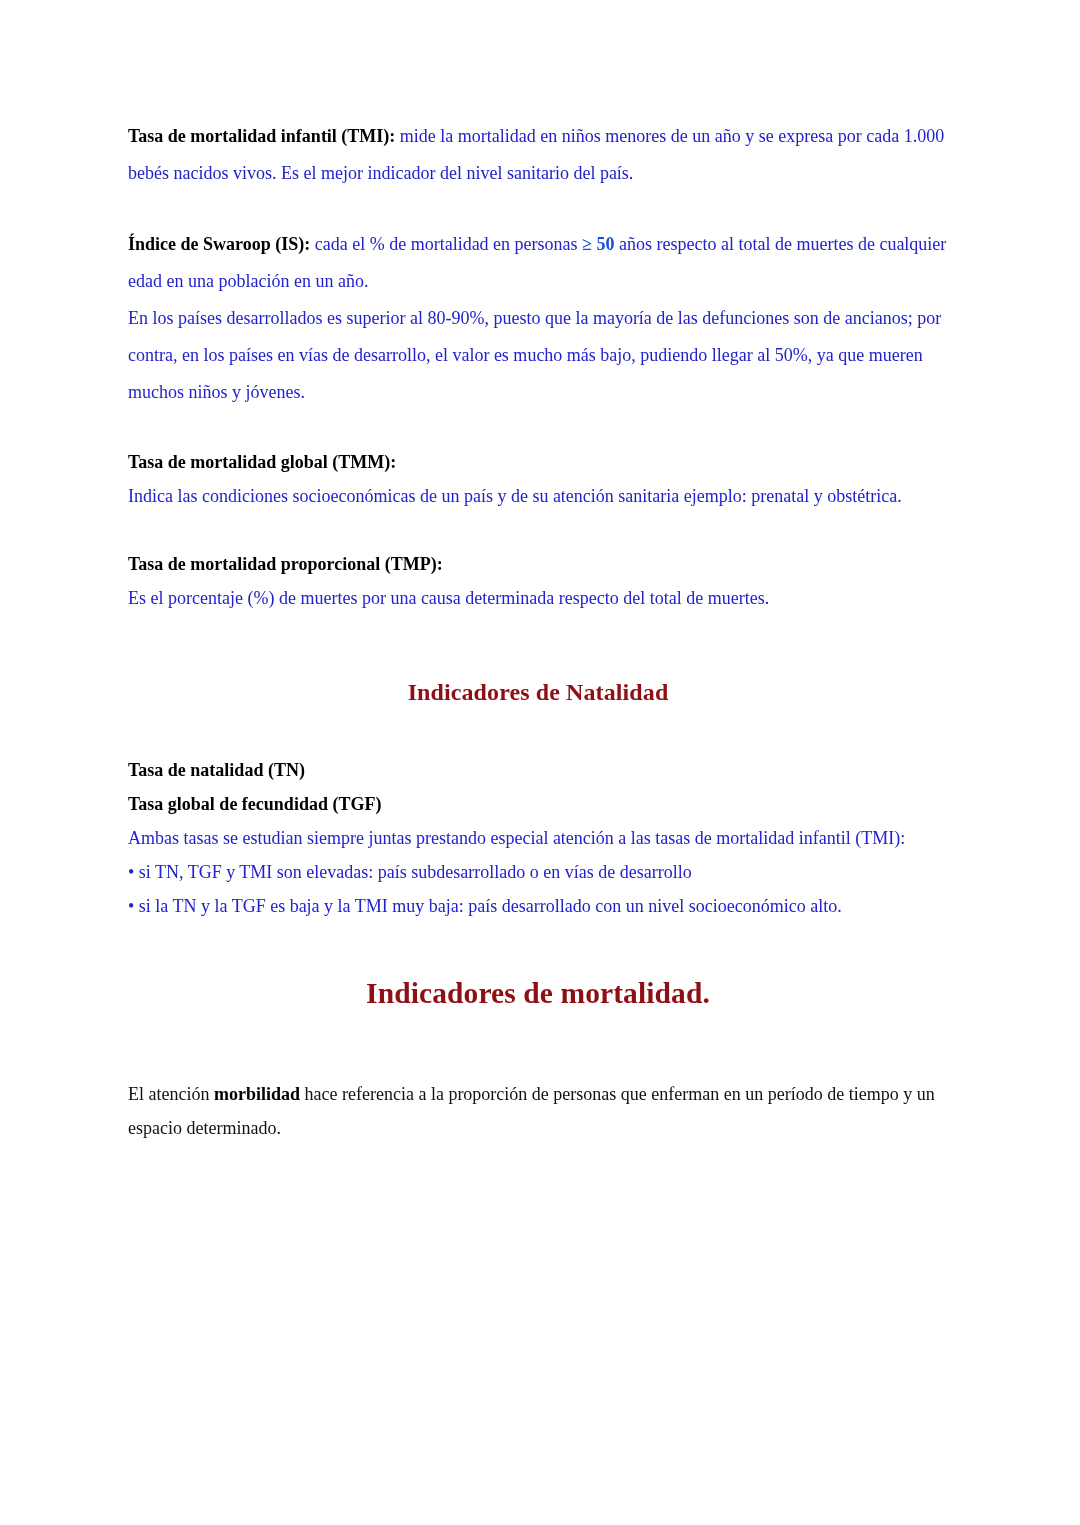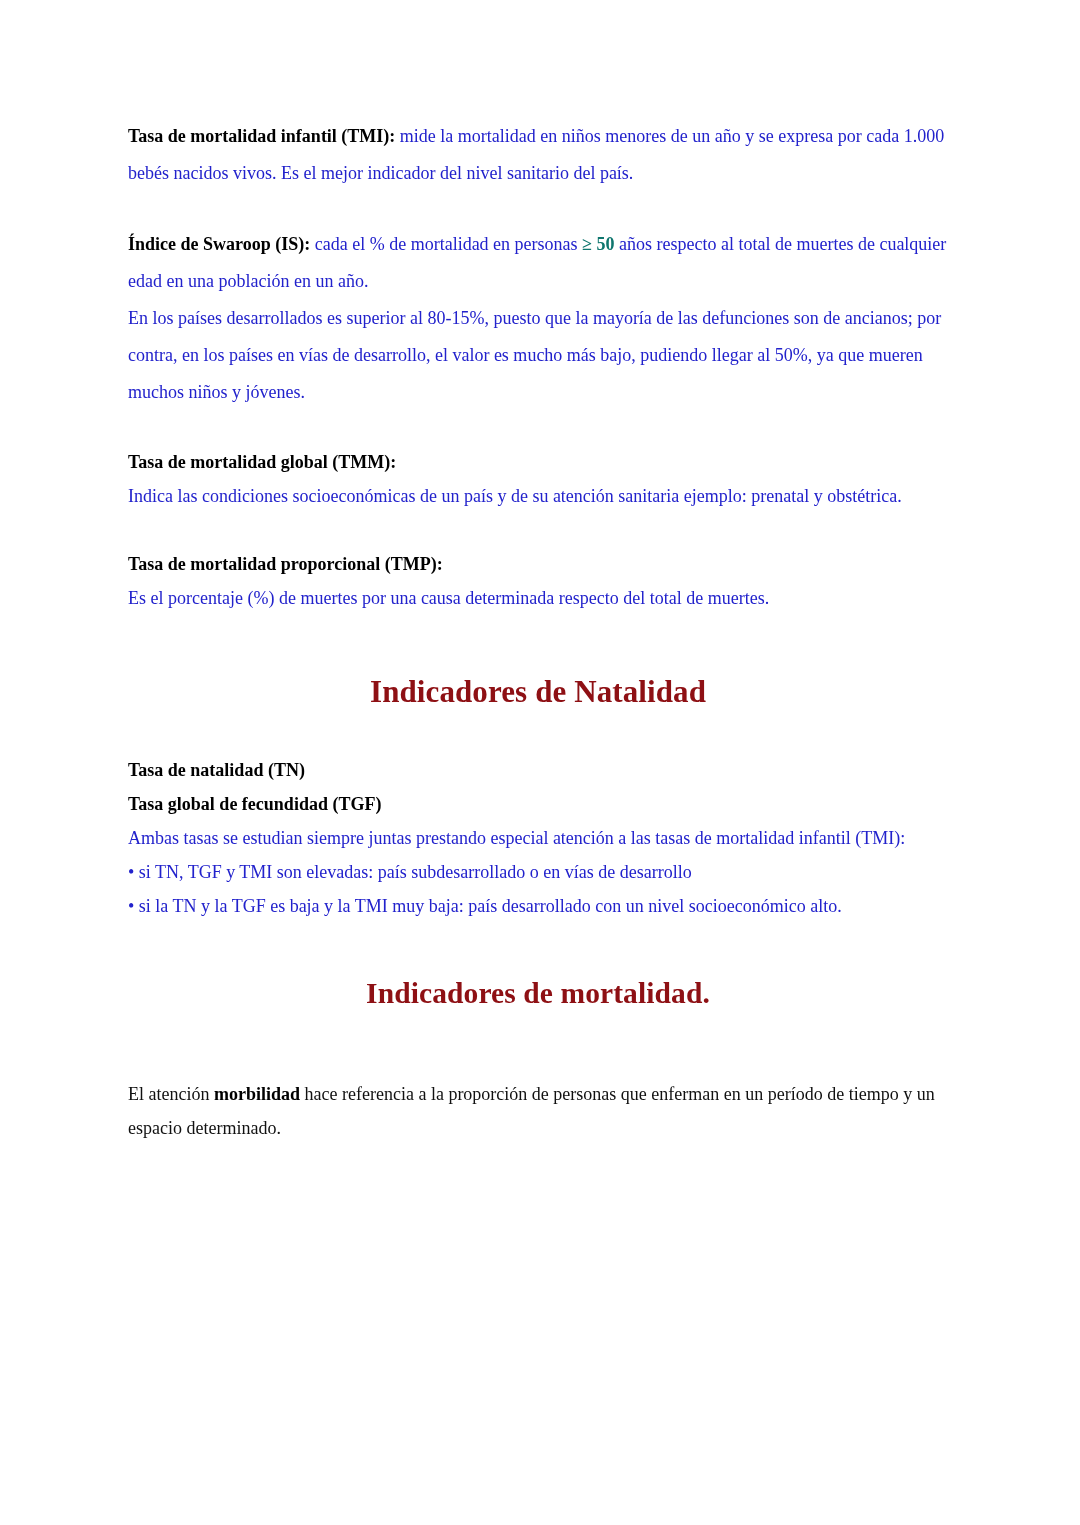--- a/index.html
+++ b/index.html
@@ -34,21 +34,21 @@
   }
   .para.tight {
     line-height: 34px;
   }
   .lead {
     font-weight: bold;
     color: #000000;
   }
   .lead-blue-bold {
     font-weight: bold;
-    color: #0f766e;
+    color: #1d4ed8;
   }
   .black-para {
     color: #111111;
   }
   .inline-bold {
     font-weight: bold;
     color: #000000;
   }
   
   .gap-para   { height: 34px; }
@@ -57,39 +57,39 @@
   .gap-h2-top { height: 52px; }
   .gap-h2-bot { height: 66px; }
   
   .section-heading {
     color: #8e1014;
     font-weight: bold;
     text-align: center;
     margin: 0;
     letter-spacing: 0.1px;
   }
-  .section-heading.h-natalidad { font-size: 31px; line-height: 34px; }
+  .section-heading.h-natalidad { font-size: 24px; line-height: 34px; }
   .section-heading.h-morbilidad { font-size: 29.5px; line-height: 36px; }
   .bullet-line {
     display: block;
   }
 </style>
 </head>
 <body>
 
 <div class="page">
   <div class="doc-body">
 
     <p class="para"><span class="lead">Tasa de mortalidad infantil (TMI):</span><span> mide la mortalidad en niños menores de un año y se expresa por cada 1.000 bebés nacidos vivos. Es el mejor indicador del nivel sanitario del país.</span></p>
 
     <div class="gap-para"></div>
 
     <p class="para"><span class="lead">Índice de Swaroop (IS):</span><span> cada el % de mortalidad en personas </span><span class="lead-blue-bold">≥ 50</span><span> años respecto al total de muertes de cualquier edad en una población en un año.</span></p>
 
-    <p class="para">En los países desarrollados es superior al 80-15%, puesto que la mayoría de las defunciones son de ancianos; por contra, en los países en vías de desarrollo, el valor es mucho más bajo, pudiendo llegar al 50%, ya que mueren muchos niños y jóvenes.</p>
+    <p class="para">En los países desarrollados es superior al 80-90%, puesto que la mayoría de las defunciones son de ancianos; por contra, en los países en vías de desarrollo, el valor es mucho más bajo, pudiendo llegar al 50%, ya que mueren muchos niños y jóvenes.</p>
 
     <div class="gap-para"></div>
 
     <p class="para tight"><span class="lead">Tasa de mortalidad global (TMM):</span><br><span>Indica las condiciones socioeconómicas de un país y de su atención sanitaria ejemplo: prenatal y obstétrica.</span></p>
 
     <div class="gap-para"></div>
 
     <p class="para tight"><span class="lead">Tasa de mortalidad proporcional (TMP):</span><br><span>Es el porcentaje (%) de muertes por una causa determinada respecto del total de muertes.</span></p>
 
     <div class="gap-h1-top"></div>

